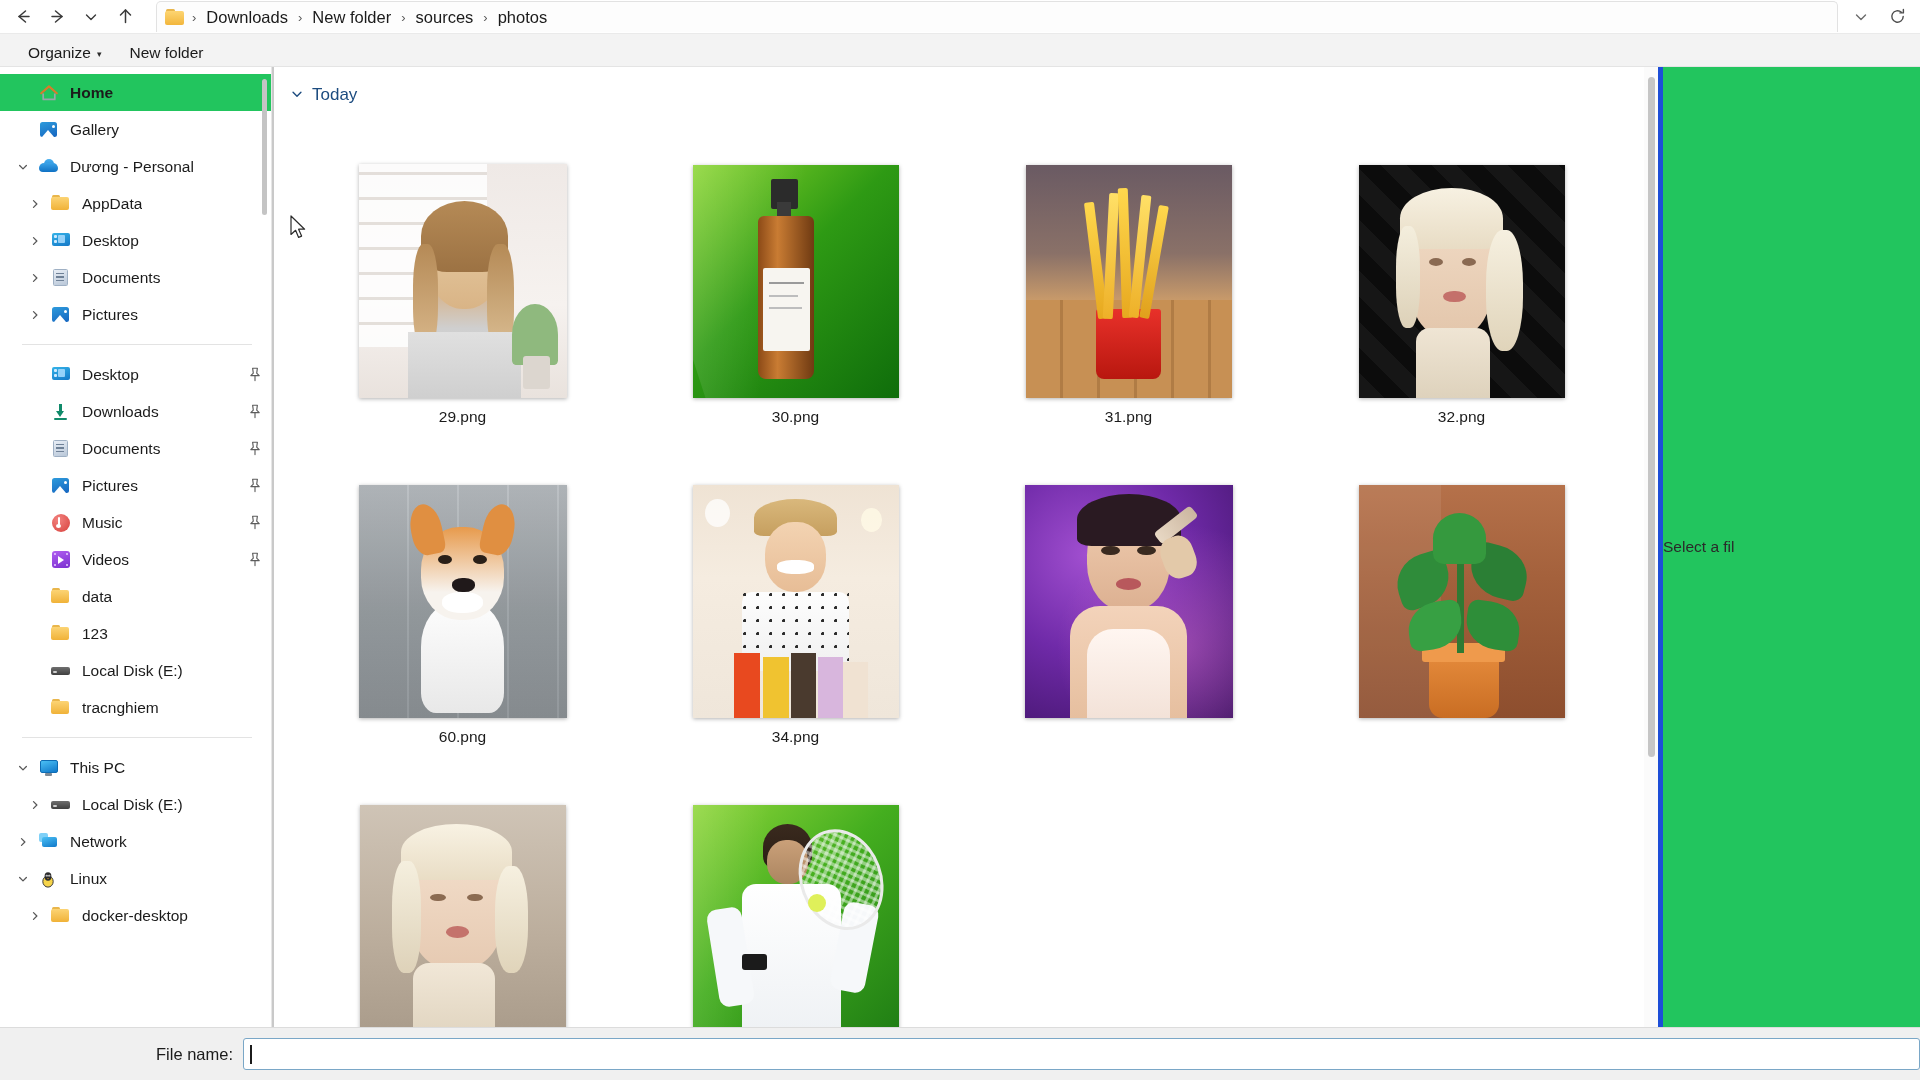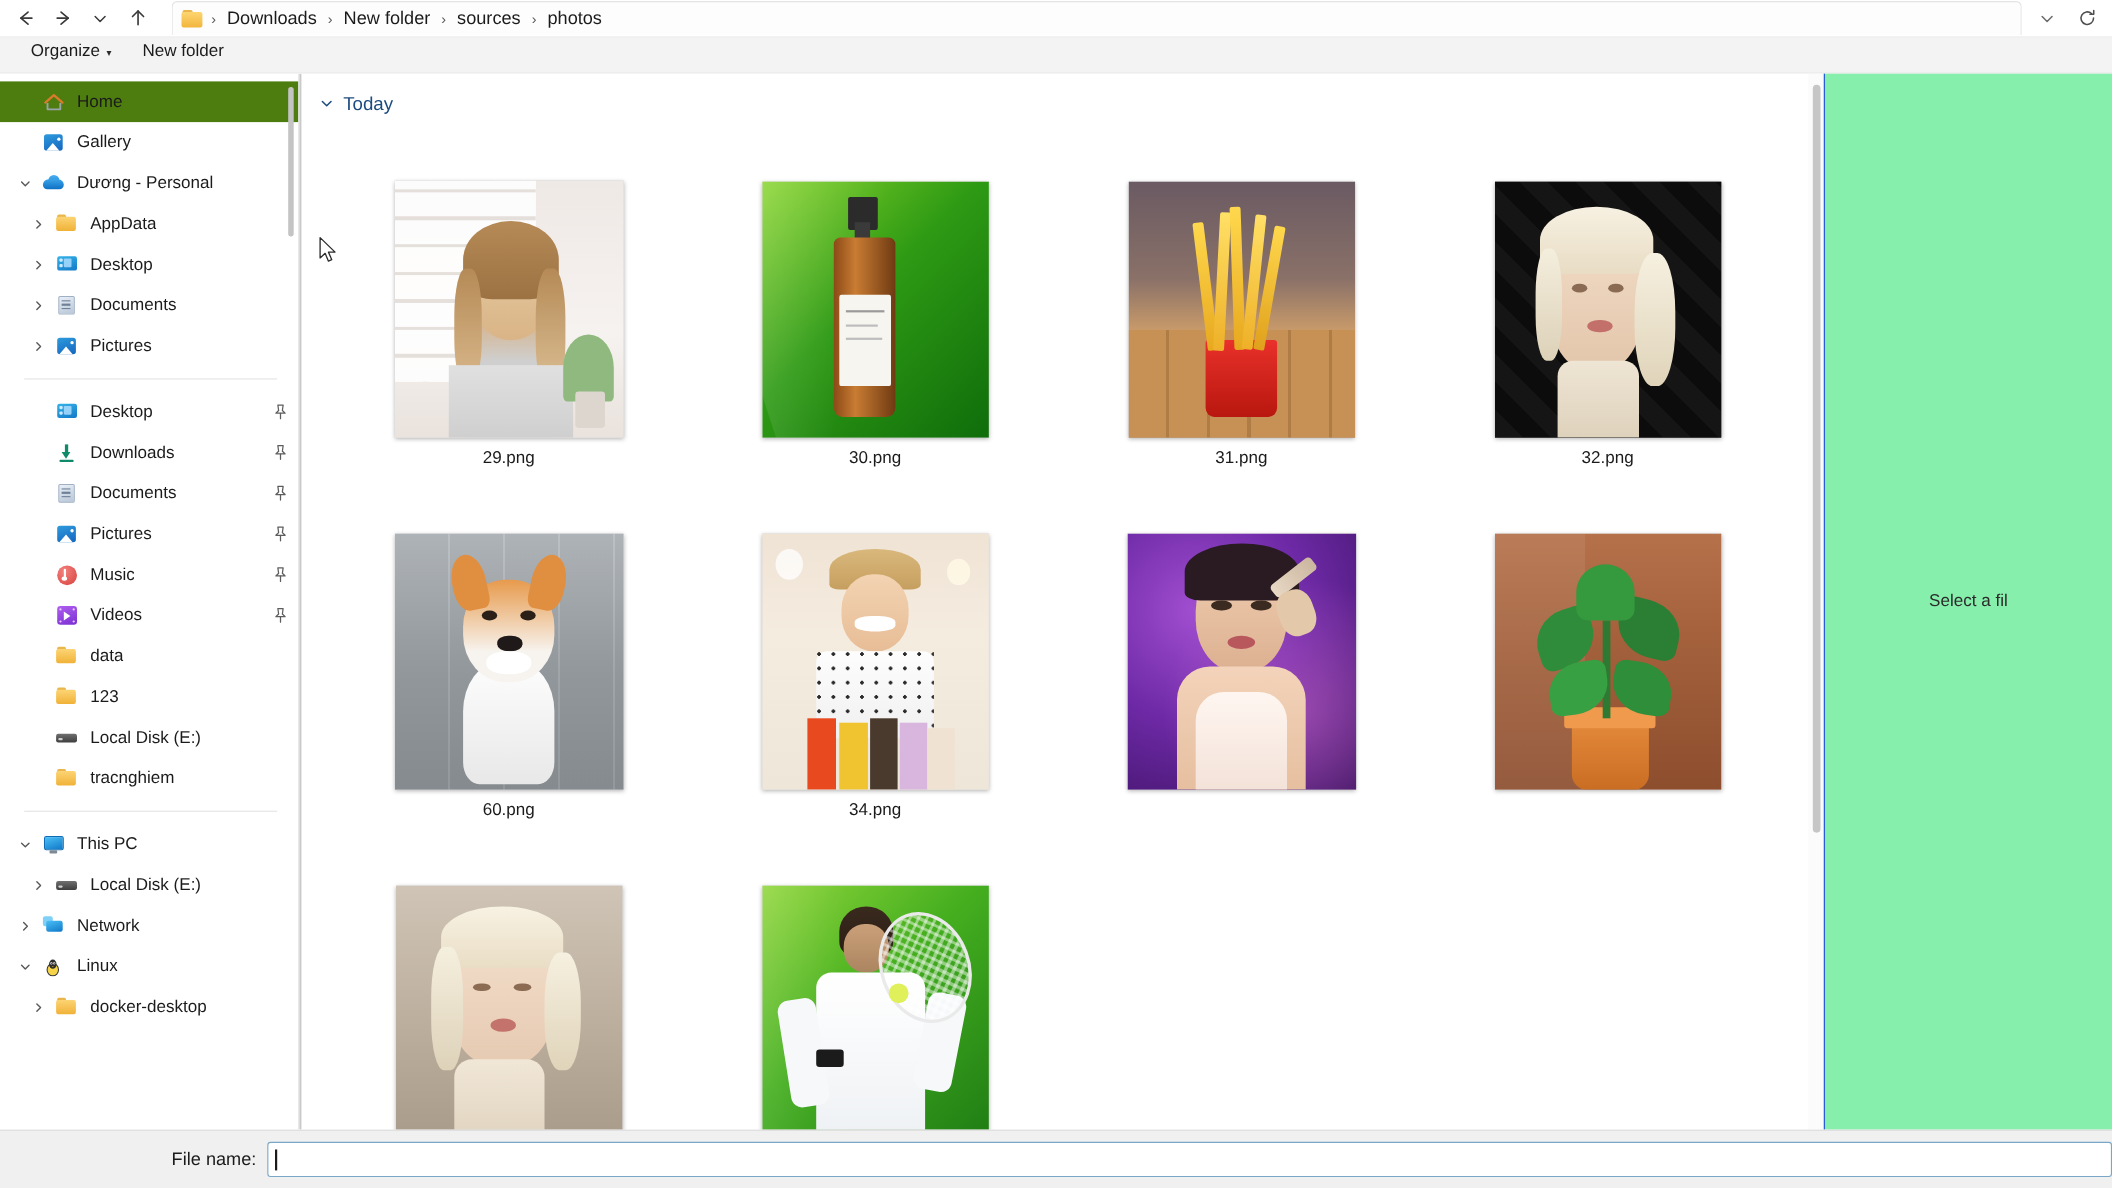--- a/index.html
+++ b/index.html
@@ -45,41 +45,41 @@
   }
   .crumb-sep { color: #5a5a5a; font-size: 13px; padding: 0 1px; user-select:none; }
   .navbar-right { display:flex; align-items:center; gap: 2px; margin-left:6px; flex:0 0 auto;}
   .chev-down-small { color:#6b6b6b; }
   .refresh-icon { color:#4f4f4f; }
 
   
   .cmdbar {
     height: 34px; flex: 0 0 34px; background:#f3f3f3;
     border-top: 1px solid #eaeaea; border-bottom: 1px solid #e4e4e4;
-    display: flex; align-items: flex-start; padding-left: 18px; gap: 8px;
+    display: flex; align-items: flex-end; padding-left: 18px; gap: 8px;
   }
   .cmd-item {
     font-size: 15.5px; color:#1b1b1b; padding: 4px 10px; border-radius:4px;
     display: flex; align-items:center; gap:6px; white-space:nowrap;
   }
   .cmd-caret { font-size: 9px; color:#2b2b2b; margin-top:2px; }
 
   
   .body-row { flex: 1 1 auto; display: flex; min-height: 0; background:#fff; position:relative; }
 
   
   .sidebar {
     width: 272px; flex: 0 0 272px; background:#fff; position: relative;
     padding-top: 7px; overflow: hidden;
   }
   .nav-item {
     height: 37px; display: flex; align-items: center; position: relative;
     padding-right: 10px; font-size: 15.5px; color:#1b1b1b; white-space:nowrap;
   }
-  .nav-item.selected { background: #4d7c0f; border-radius: 0; }
+  .nav-item.selected { background: #22c55e; border-radius: 0; font-weight: bold; }
   .nav-item .chev {
     width: 26px; flex:0 0 26px; display:flex; align-items:center; justify-content:center;
     color:#585858; font-size: 11px;
   }
   .nav-item .chev.empty { color: transparent; }
   .nav-item .ico { width: 26px; flex:0 0 26px; display:flex; align-items:center; justify-content:center; }
   .nav-item .lbl { margin-left: 8px; overflow:hidden; text-overflow:ellipsis; }
   .nav-item .pin { margin-left:auto; color:#5d5d5d; flex:0 0 auto; display:flex; align-items:center;}
   .indent-0 { padding-left: 10px; }
   .indent-1 { padding-left: 22px; }
@@ -157,22 +157,22 @@
     position:absolute; right: 0px; top: 0; bottom: 0; width: 14px; background: #fbfbfb;
   }
   .pane-thumb {
     position:absolute; right: 3px; top: 10px; width: 7px; height: 680px;
     background: #c6c6c6; border-radius: 4px;
   }
   .pane-left-edge { position:absolute; left:0; top:0; bottom:0; width:2px; background:#c9c9c9; }
 
   
   .preview {
-    width: 262px; flex: 0 0 262px; background:#86efac; position: relative;
-    border-left: 1px solid #1d4ed8; display:flex; align-items:center; justify-content:center;
+    width: 262px; flex: 0 0 262px; background:#22c55e; position: relative;
+    border-left: 5px solid #1d4ed8; display:flex; align-items:center; justify-content:flex-start;
   }
   .preview-text { font-size: 15.5px; color:#2a2a2a; white-space:nowrap; }
 
   
   .bottombar {
     flex: 0 0 53px; height:53px; background:#f0f0f0; border-top:1px solid #dcdcdc;
     display:flex; align-items:center; position: relative;
   }
   .fn-label { font-size:16.5px; color:#1b1b1b; margin-left:156px; white-space:nowrap;}
   .fn-input {

